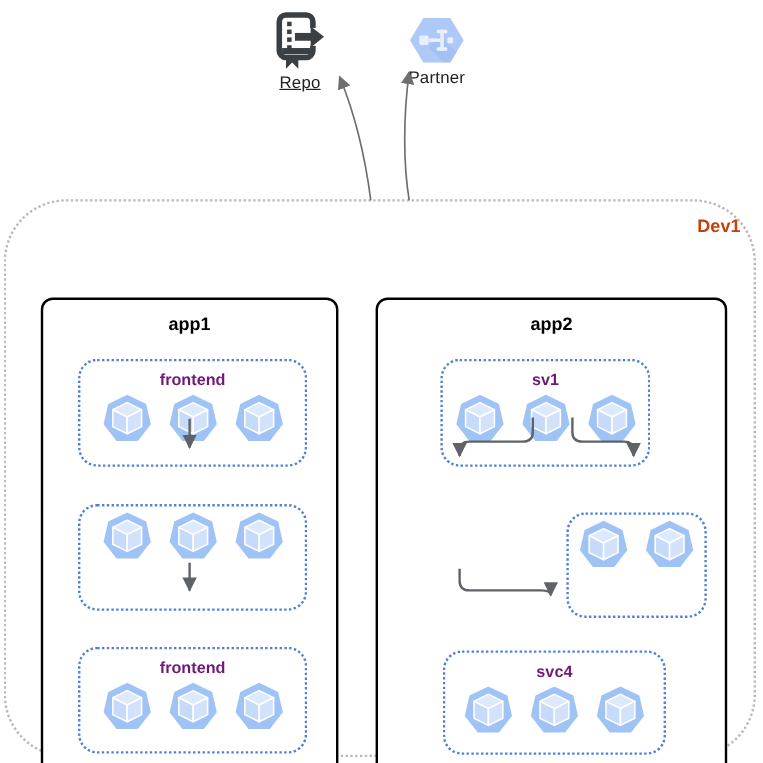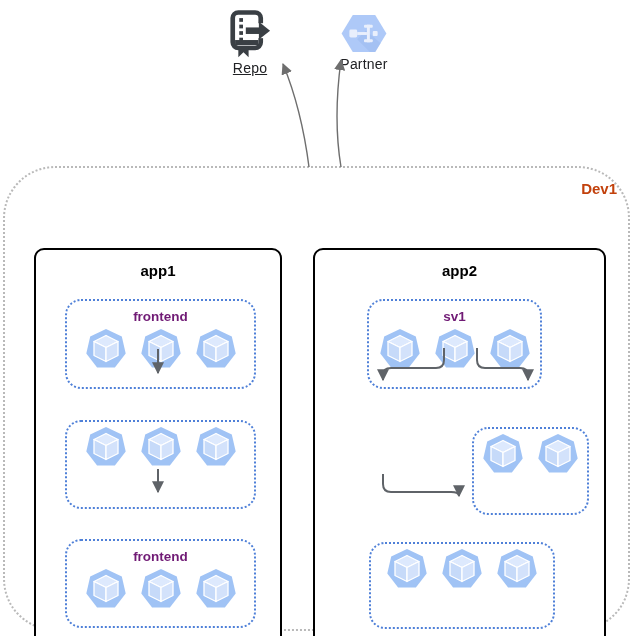--- a/index.html
+++ b/index.html
@@ -210,20 +210,21 @@
   <svg class="pod" viewBox="0 0 44 41" xmlns="http://www.w3.org/2000/svg">
     <polygon points="22,1 37.8,8.6 41.7,25.6 30.9,39.4 13.1,39.4 2.3,25.6 6.2,8.6" fill="#a0c3f5"></polygon>
     <polygon points="22,7.5 34,13.5 22,19.5 10,13.5" fill="#dde9fd" stroke="#ffffff" stroke-width="1.3" stroke-linejoin="round"></polygon>
     <polygon points="10,13.5 22,19.5 22,33.5 10,27.5" fill="#c6daf9" stroke="#ffffff" stroke-width="1.3" stroke-linejoin="round"></polygon>
     <polygon points="34,13.5 22,19.5 22,33.5 34,27.5" fill="#d3e2fb" stroke="#ffffff" stroke-width="1.3" stroke-linejoin="round"></polygon>
   </svg>
 </div>
     </div>
 
     <div class="service svc-svc4">
+      <div class="service-title">svc4</div>
       <div class="pods">
   <svg class="pod" viewBox="0 0 44 41" xmlns="http://www.w3.org/2000/svg">
     <polygon points="22,1 37.8,8.6 41.7,25.6 30.9,39.4 13.1,39.4 2.3,25.6 6.2,8.6" fill="#a0c3f5"></polygon>
     <polygon points="22,7.5 34,13.5 22,19.5 10,13.5" fill="#dde9fd" stroke="#ffffff" stroke-width="1.3" stroke-linejoin="round"></polygon>
     <polygon points="10,13.5 22,19.5 22,33.5 10,27.5" fill="#c6daf9" stroke="#ffffff" stroke-width="1.3" stroke-linejoin="round"></polygon>
     <polygon points="34,13.5 22,19.5 22,33.5 34,27.5" fill="#d3e2fb" stroke="#ffffff" stroke-width="1.3" stroke-linejoin="round"></polygon>
   </svg>
 
   <svg class="pod" viewBox="0 0 44 41" xmlns="http://www.w3.org/2000/svg">
     <polygon points="22,1 37.8,8.6 41.7,25.6 30.9,39.4 13.1,39.4 2.3,25.6 6.2,8.6" fill="#a0c3f5"></polygon>

